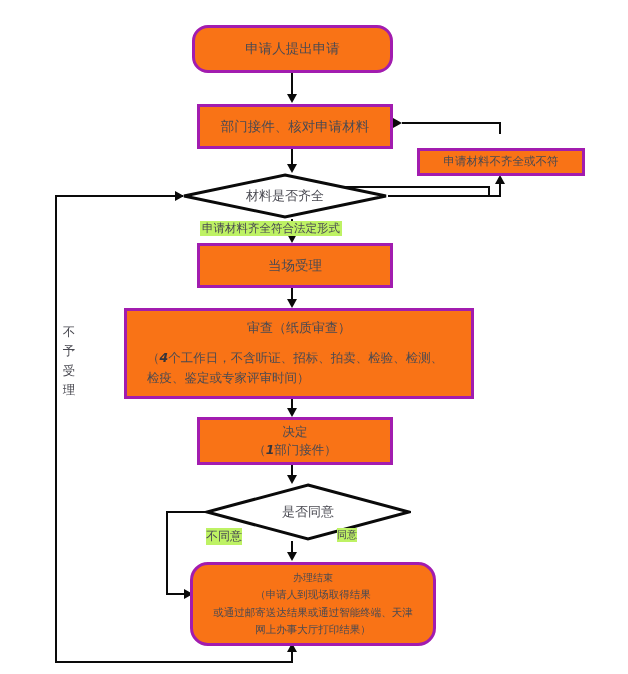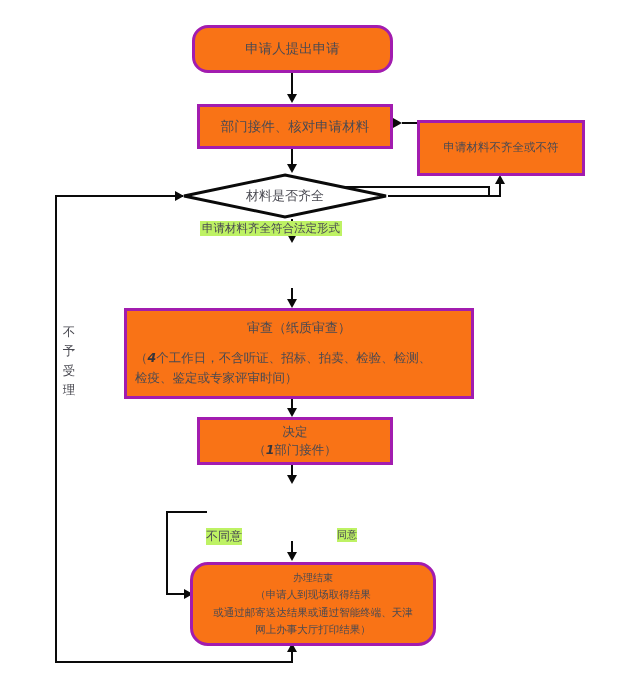--- a/index.html
+++ b/index.html
@@ -28,28 +28,28 @@
     justify-content: center;
     color: #4a4a52;
     text-align: center;
     line-height: 1.45;
     z-index: 3;
   }
   .node .ln { display: block; white-space: nowrap; }
   .rounded { border-radius: 16px; }
   .n-start   { left:192px; top:25px;  width:201px; height:48px; font-size:13.5px; }
   .n-accept  { left:197px; top:104px; width:196px; height:45px; font-size:13.5px; }
-  .n-supp    { left:417px; top:120px; width:168px; height:56px; font-size:11.5px; line-height:1.55; }
+  .n-supp    { left:417px; top:148px; width:168px; height:28px; font-size:11.5px; line-height:1.55; }
   .n-onsite  { left:197px; top:243px; width:196px; height:45px; font-size:13.5px; }
   .n-review  { left:124px; top:308px; width:350px; height:91px; font-size:12.5px; }
   .n-decide  { left:197px; top:417px; width:196px; height:48px; font-size:12.5px; }
   .n-end     { left:190px; top:562px; width:246px; height:84px; font-size:10.5px;
                border-radius:18px; line-height:1.7; }
   .n-review .title { font-size:13px; margin-bottom:10px; }
-  .n-review .body  { font-size:12.5px; text-align:left; width:100%; padding:0 8px;
+  .n-review .body  { font-size:12.5px; text-align:left; width:100%; padding:0 20px;
                      box-sizing:border-box; line-height:1.6; }
   .n-end .title { font-size:10px; }
   .em { font-style: italic; font-weight: bold; color:#35353c; }
 
   
   .diamond {
     position: absolute;
     z-index: 3;
   }
   .diamond svg { display:block; }
@@ -191,31 +191,42 @@
 
   <div class="edge-label el-complete">申请材料齐全符合法定形式</div>
 
   <div class="vlabel">
     <span>不</span>
     <span>予</span>
     <span>受</span>
     <span>理</span>
   </div>
 
+  <div class="node n-onsite">
+    <span class="ln">当场受理</span>
+  </div>
 
   <div class="node n-review">
     <span class="title">审查（纸质审查）</span>
     <span class="body"><span>（</span><span class="em">4</span><span>个工作日，不含听证、招标、拍卖、检验、检测、</span><br><span>检疫、鉴定或专家评审时间）</span></span>
   </div>
 
   <div class="node n-decide">
     <span class="ln">决定</span>
     <span class="ln"><span>（</span><span class="em">1</span><span>部门接件）</span></span>
   </div>
 
+  <div class="diamond d-agree">
+    <svg width="206" height="58" viewBox="0 0 206 58">
+      <polygon points="103,2 204,29 103,56 2,29" fill="#ffffff" stroke="#0a0a0a" stroke-width="3"></polygon>
+    </svg>
+    <div class="dlabel">
+      <span>是否同意</span>
+    </div>
+  </div>
 
   <div class="edge-label el-disagree">不同意</div>
   <div class="edge-label el-agree">同意</div>
 
   <div class="node rounded n-end">
     <span class="ln title">办理结束</span>
     <span class="ln">（申请人到现场取得结果</span>
     <span class="ln">或通过邮寄送达结果或通过智能终端、天津</span>
     <span class="ln">网上办事大厅打印结果）</span>
   </div>

